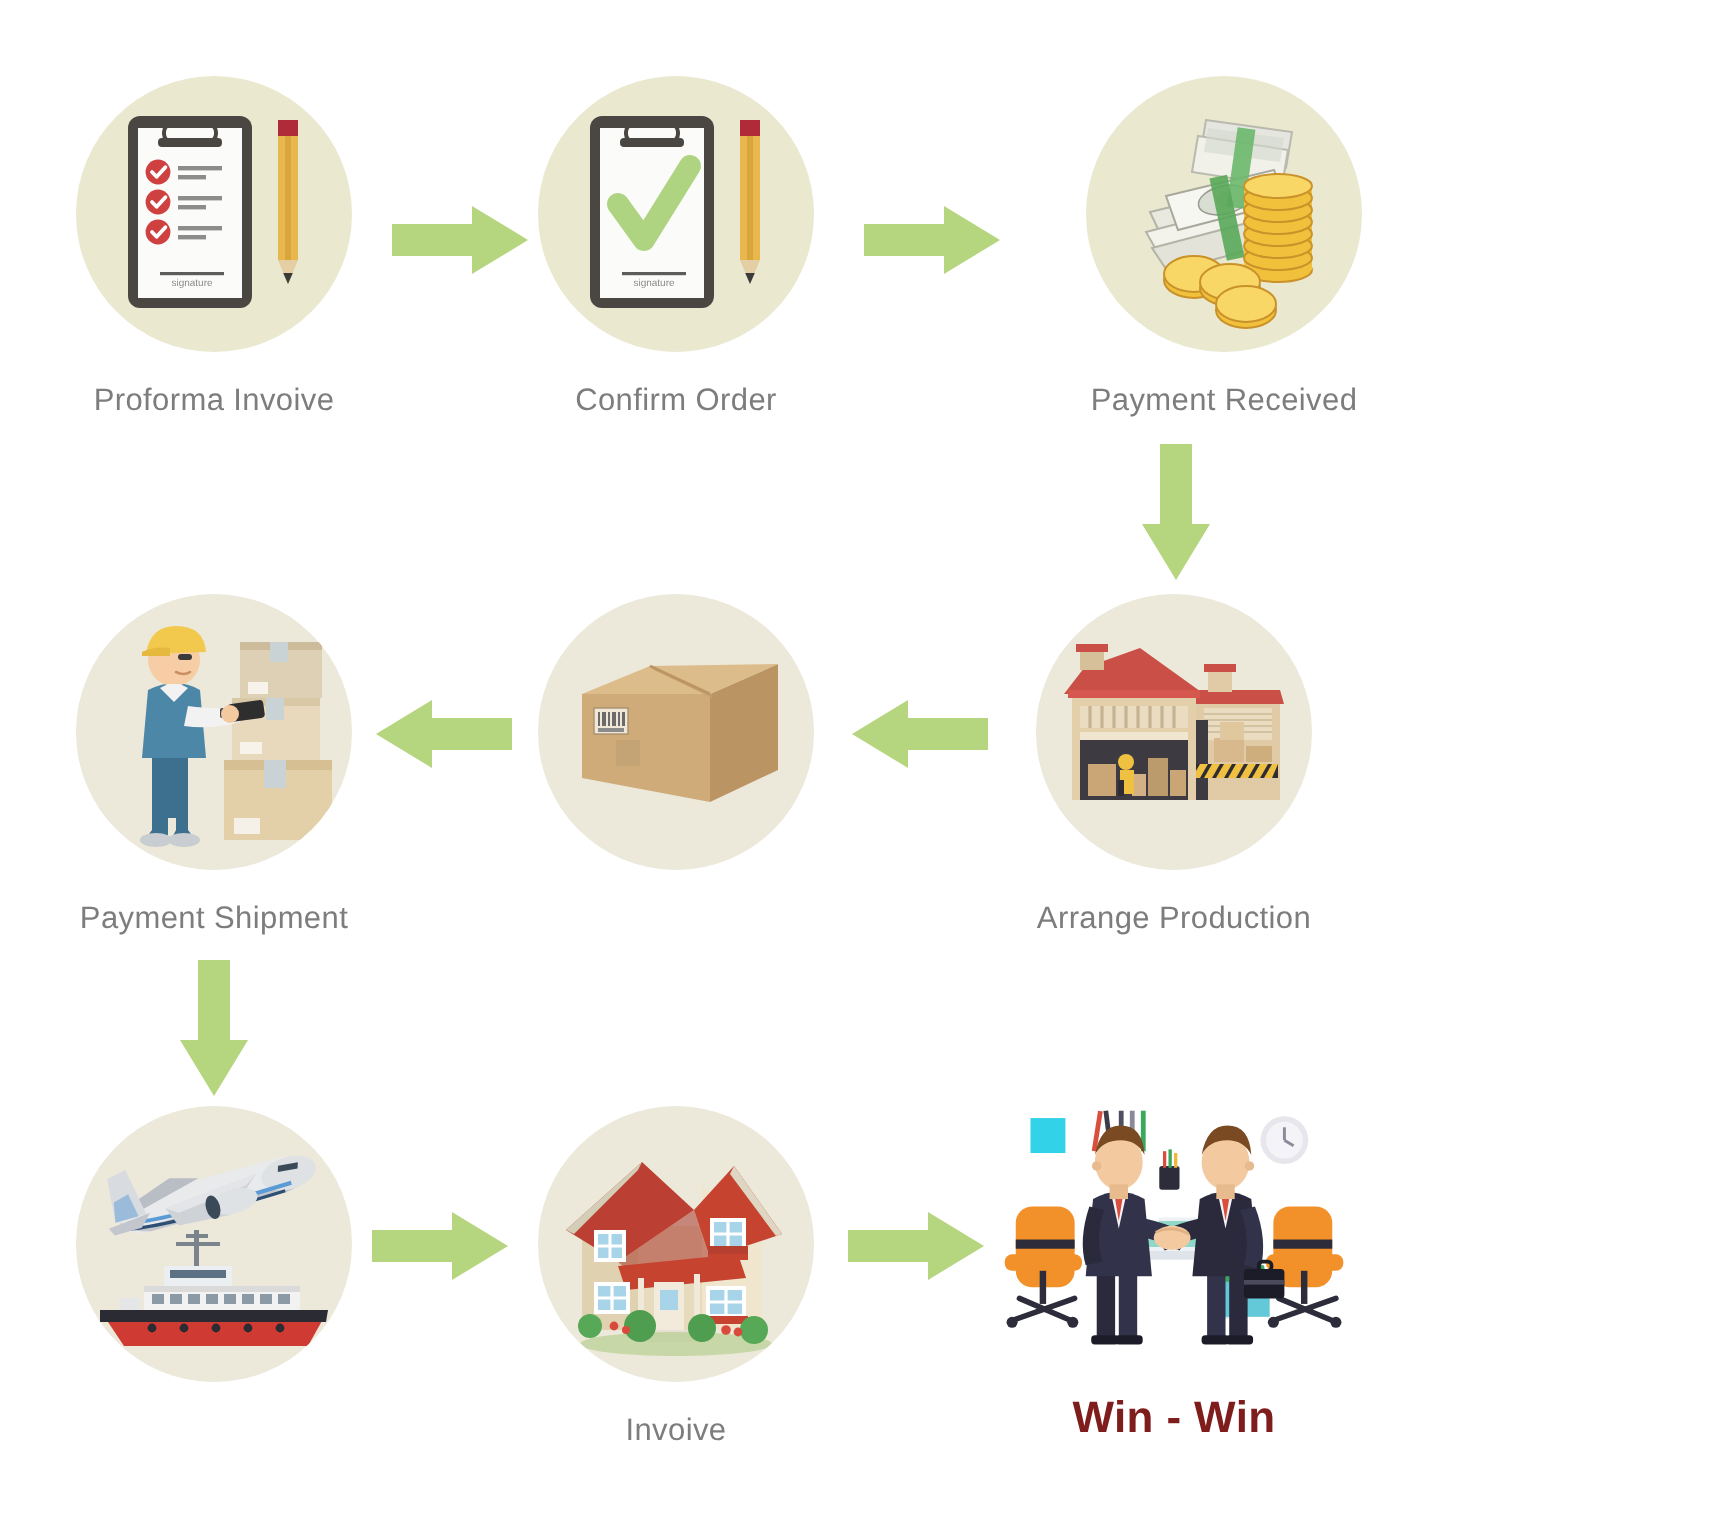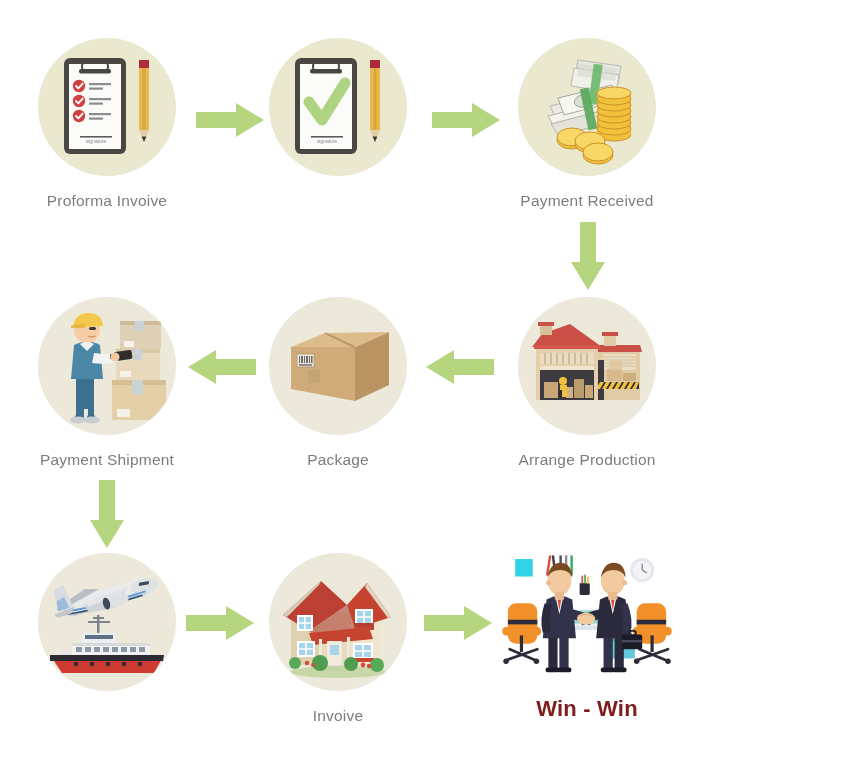--- a/index.html
+++ b/index.html
@@ -141,29 +141,30 @@
           <g>
             <rect x="101" y="22" width="10" height="8" fill="#b02a3a"></rect>
             <rect x="101" y="30" width="10" height="62" fill="#e8b84e"></rect>
             <rect x="104.5" y="30" width="3" height="62" fill="#d9a63c"></rect>
             <polygon points="101,92 111,92 106,104" fill="#e4cfa4"></polygon>
             <polygon points="103.6,98.5 108.4,98.5 106,104" fill="#3b3b3b"></polygon>
           </g>
         </svg>
       </div>
     </div>
+    <div class="node-label">Confirm Order</div>
   </div>
 
   <div class="arrow" style="left:432px; top:103px;">
     <svg width="70" height="34" viewBox="0 0 70 34">
       <polygon points="0,9 40,9 40,0 68,17 40,34 40,25 0,25" fill="#b5d57f"></polygon>
     </svg>
   </div>
 
-  <div class="node" style="left:487px; top:38px;">
+  <div class="node" style="left:512px; top:38px;">
     <div class="node-circle" style="background:#ebe8d0;">
       <div class="art">
         <svg viewBox="0 0 138 138">
 
           <g>
             <polygon points="60,22 103,28 100,46 57,40" fill="#e6e6e0" stroke="#b9b9ae" stroke-width="1"></polygon>
             <polygon points="56,30 101,37 98,55 53,48" fill="#f1f1ea" stroke="#b9b9ae" stroke-width="1"></polygon>
             <polygon points="61,26 99,31 97,43 59,38" fill="#d3d8cd" opacity=".6"></polygon>
           </g>
 
@@ -292,21 +293,20 @@
               <rect x="37" y="59" width="2" height="7"></rect>
             <rect x="40" y="59" width="1" height="7"></rect>
               <rect x="42" y="59" width="1.5" height="7"></rect>
           </g>
           <rect x="30" y="67" width="13" height="2" fill="#8b8b8b"></rect>
 
           <rect x="39" y="73" width="12" height="13" fill="#c0a074" opacity=".75"></rect>
         </svg>
       </div>
     </div>
-    <div class="node-label">Package</div>
   </div>
 
   <div class="arrow" style="left:424px; top:350px;">
     <svg width="70" height="34" viewBox="0 0 70 34">
       <polygon points="70,9 30,9 30,0 2,17 30,34 30,25 70,25" fill="#b5d57f"></polygon>
     </svg>
   </div>
 
   <div class="node" style="left:487px; top:297px;">
     <div class="node-circle" style="background:#ece8da;">

